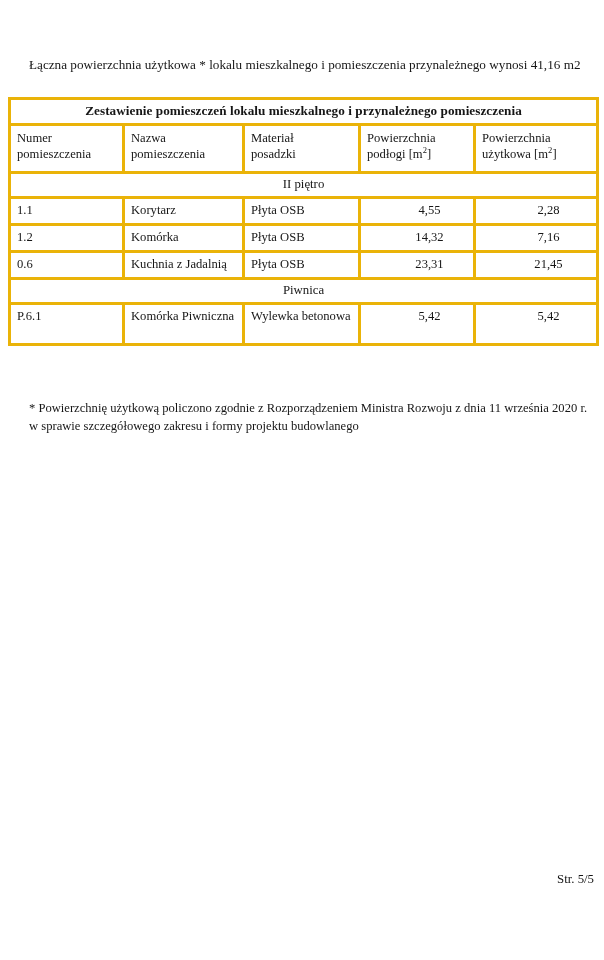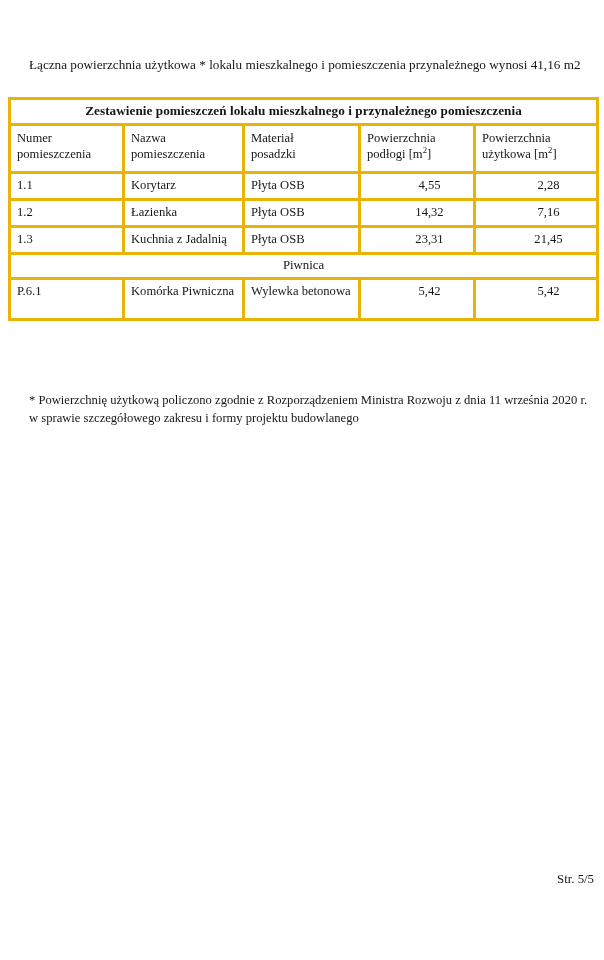--- a/index.html
+++ b/index.html
@@ -162,21 +162,21 @@
   }
   sup {
     font-size: 0.68em;
     vertical-align: super;
     line-height: 0;
   }
 
   
   .footnote {
     position: absolute;
-    top: 392px;
+    top: 400px;
     left: 29px;
     right: 12px;
     font-size: 12.6px;
     line-height: 1.42;
     color: #161616;
   }
 
   
   .page-number {
     position: absolute;
@@ -233,39 +233,42 @@
             <td>
               <span>Powierzchnia</span><br>
               <span>podłogi [m<sup>2</sup>]</span>
             </td>
             <td>
               <span>Powierzchnia</span><br>
               <span>użytkowa [m<sup>2</sup>]</span>
             </td>
           </tr>
 
+          <tr class="section-row">
+            <td colspan="5">II piętro</td>
+          </tr>
 
           <tr class="data-row">
             <td>1.1</td>
             <td>Korytarz</td>
             <td>Płyta OSB</td>
             <td class="num">4,55</td>
             <td class="num">2,28</td>
           </tr>
 
           <tr class="data-row">
             <td>1.2</td>
-            <td>Łazienka</td>
+            <td>Komórka</td>
             <td>Płyta OSB</td>
             <td class="num">14,32</td>
             <td class="num">7,16</td>
           </tr>
 
           <tr class="data-row">
-            <td>1.3</td>
+            <td>0.6</td>
             <td>Kuchnia z Jadalnią</td>
             <td>Płyta OSB</td>
             <td class="num">23,31</td>
             <td class="num">21,45</td>
           </tr>
 
 
           <tr class="section-row">
             <td colspan="5">Piwnica</td>
           </tr>

